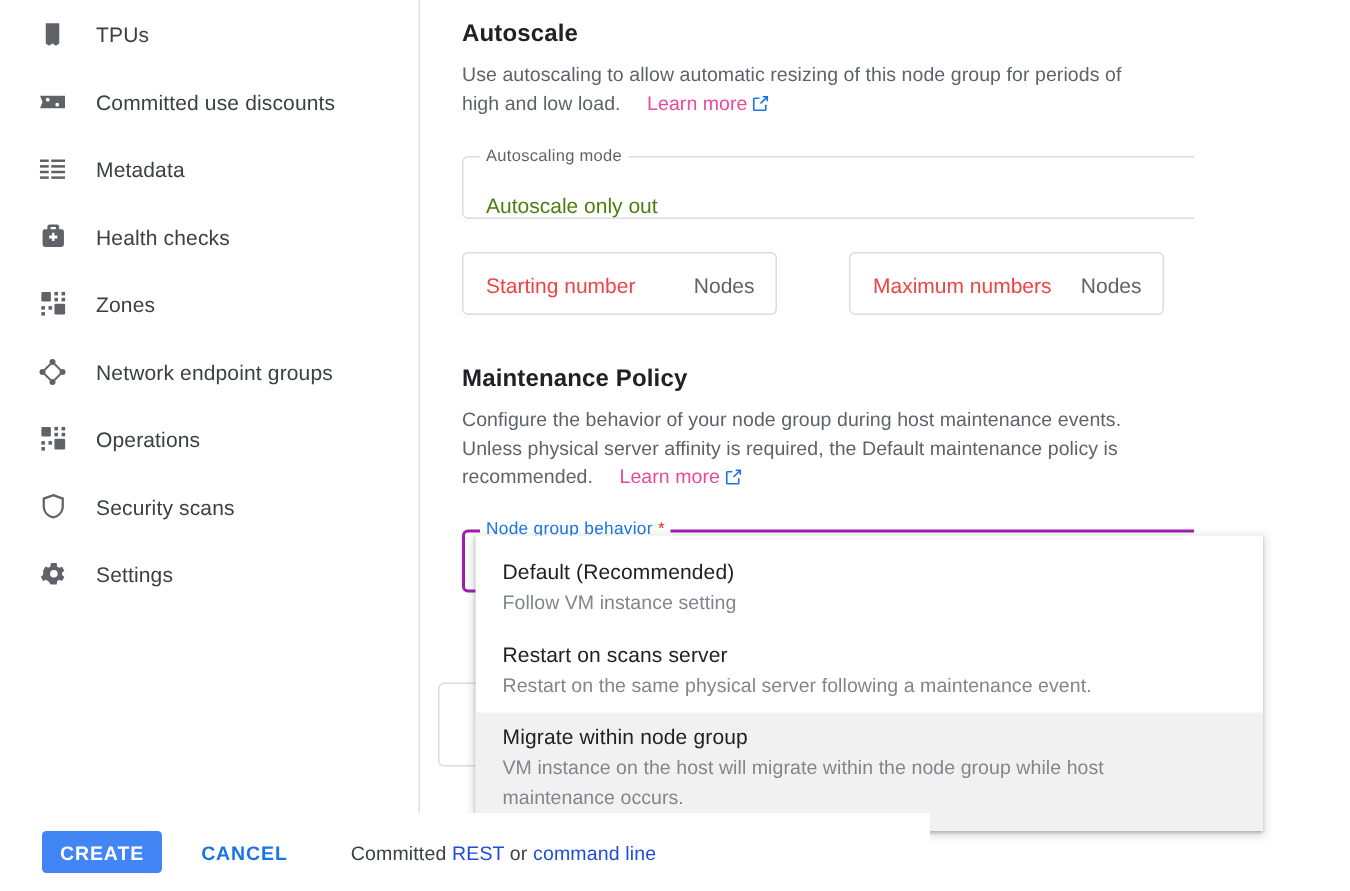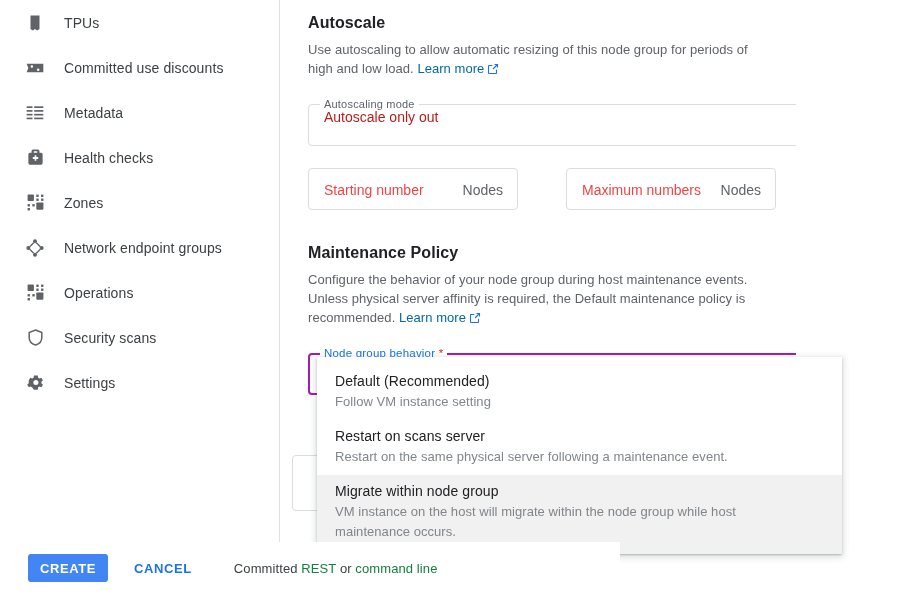--- a/index.html
+++ b/index.html
@@ -74,23 +74,24 @@
   }
   p.section-desc {
     font-size: 13px;
     line-height: 19px;
     color: #5f6368;
     margin: 0;
     max-width: 575px;
     letter-spacing: .05px;
   }
   a.link {
-    color: #0369a1;
+    color: #ec4899;
     text-decoration: none;
     cursor: pointer;
+    margin-left: 14px;
   }
   .ext-icon {
     display: inline-block;
     vertical-align: -2px;
     margin-left: 3px;
     color: #1a73e8;
   }
 
   
   .field {
@@ -105,23 +106,23 @@
     top: -7px; left: 11px;
     background: #fff;
     padding: 0 4px;
     font-size: 11px;
     color: #5f6368;
     line-height: 12px;
     letter-spacing: .2px;
   }
   .field-value {
     position: absolute;
-    left: 15px; top: 4px;
+    left: 15px; top: 24px;
     font-size: 14px;
-    color: #b91c1c;
+    color: #4d7c0f;
   }
   .field-placeholder {
     position: absolute;
     left: 15px; top: 13px;
     font-size: 14px;
     color: #ef4444;
   }
   .field-suffix {
     position: absolute;
     right: 14px; top: 13px;
@@ -227,21 +228,21 @@
     font-family: "Liberation Sans", sans-serif;
     text-align: right;
   }
   .equiv {
     margin-left: 32px;
     font-size: 13px;
     color: #3c4043;
     letter-spacing: .1px;
     white-space: nowrap;
   }
-  .equiv a { color: #15803d; text-decoration: none; cursor: pointer; }
+  .equiv a { color: #1d4ed8; text-decoration: none; cursor: pointer; }
 </style>
 </head>
 <body>
 
 <div id="app">
 
   <nav id="sidebar">
 
     <div class="nav-item">
       <span class="nav-icon">

